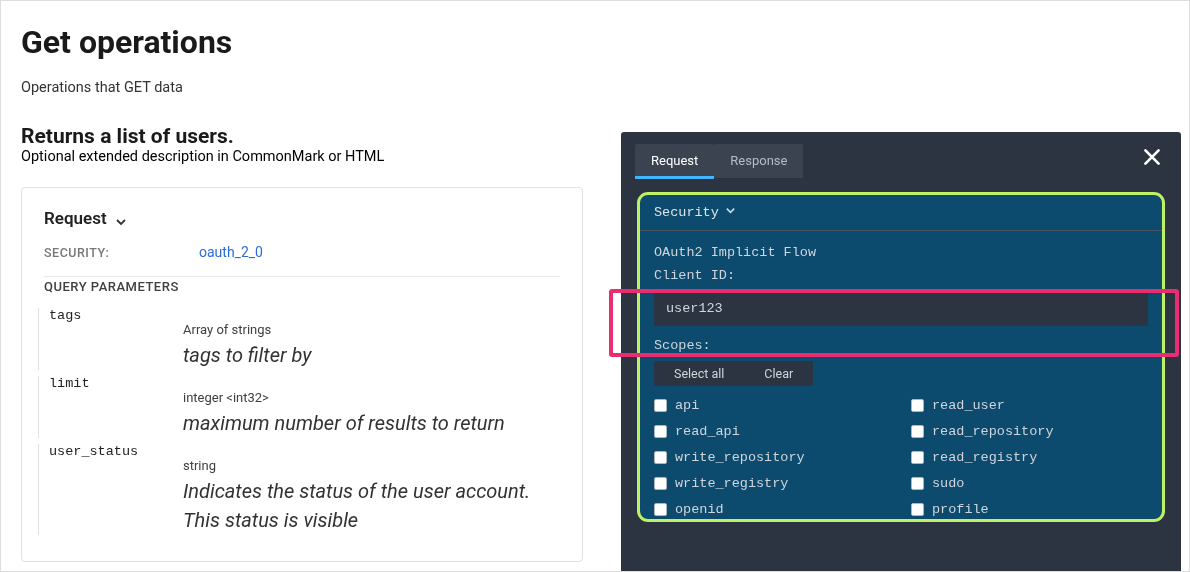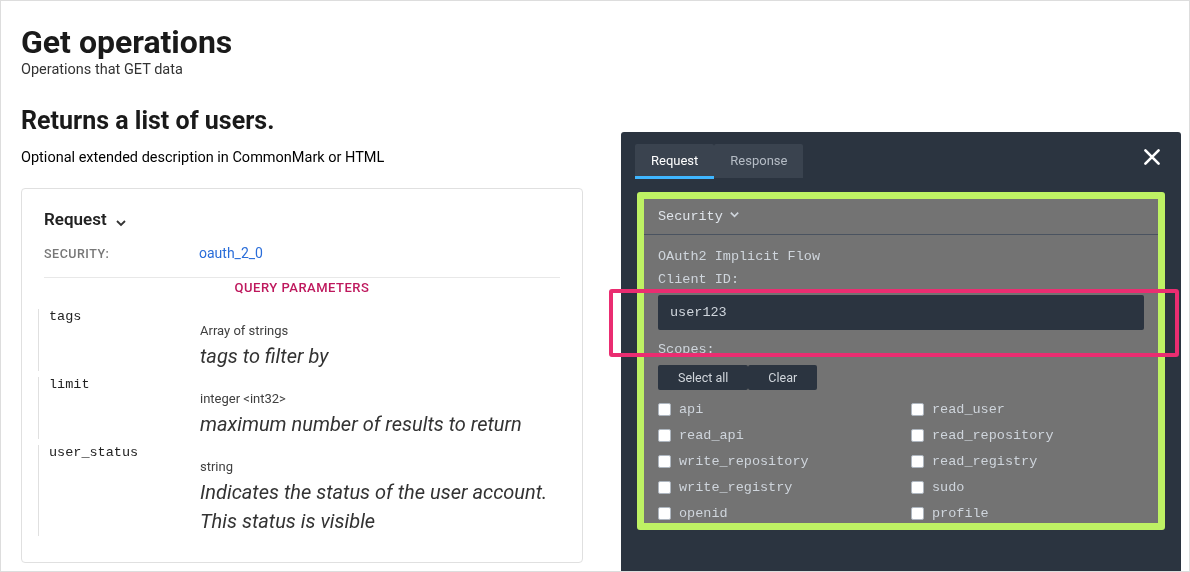--- a/index.html
+++ b/index.html
@@ -14,31 +14,32 @@
     border: 1px solid #ddd;
   }
   .left-panel {
     padding: 22px 20px 0 20px;
     width: 610px;
   }
   h1 {
     font-size: 32px;
     font-weight: 700;
     color: #1a1a1a;
+    margin-bottom: 18px;
   }
   .subtitle {
     font-size: 14.5px;
     color: #333;
     margin-bottom: 28px;
   }
   h2 {
-    font-size: 25px;
+    font-size: 21px;
     font-weight: 700;
     color: #1a1a1a;
-    margin-bottom: 14px;
+    margin-bottom: 0;
   }
   .desc2 {
     font-size: 14.5px;
     color: #000000;
     margin-bottom: 22px;
   }
   .request-card {
     border: 1px solid #e0e0e0;
     border-radius: 4px;
     padding: 20px 22px;
@@ -71,30 +72,28 @@
     width: 155px;
     font-weight: 500;
   }
   .sec-link {
     color: #2a6dd9;
     font-size: 14px;
   }
   .qp-heading {
     font-size: 13px;
     letter-spacing: 0.5px;
-    color: #be185d;
+    color: #404040;
     font-weight: 500;
     margin-bottom: 14px;
-    text-align: center;
   }
   .param-row {
     display: flex;
     margin-bottom: 6px;
     padding-left: 4px;
-    gap: 17px;
   }
   .param-name {
     font-family: "SFMono-Regular", Consolas, "Courier New", monospace;
     font-size: 13.5px;
     color: #222;
     width: 145px;
     padding-top: 0px;
     border-left: 1px solid #e0e0e0;
     padding-left: 0;
     margin-left: -10px;
@@ -159,23 +158,23 @@
     position: absolute;
     right: 18px;
     top: 14px;
     color: #fff;
     cursor: pointer;
   }
   .panel-body {
     padding: 12px 16px 16px 16px;
   }
   .security-box {
-    border: 7px solid #bef264;
-    border-radius: 3px;
-    background: #737373;
+    border: 3px solid #bef264;
+    border-radius: 11px;
+    background: #0c4a6e;
   }
   .security-header {
     padding: 10px 14px;
     border-bottom: 1px solid #4a5360;
     display: flex;
     align-items: center;
     gap: 6px;
     color: #dfe4ea;
   }
   .security-inner {

